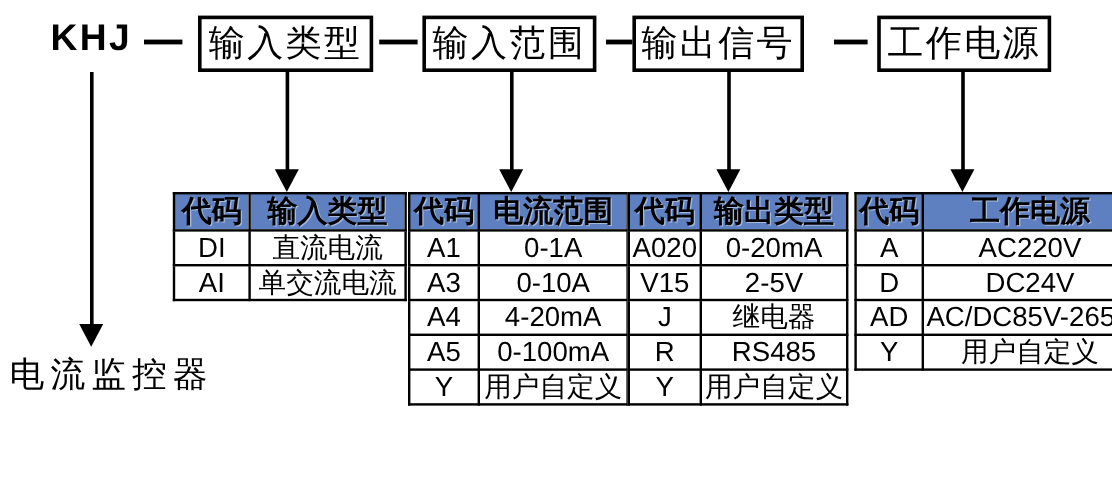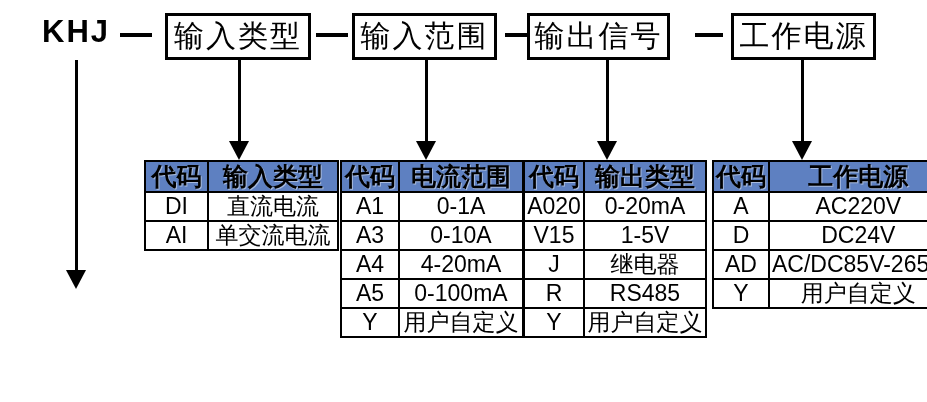--- a/index.html
+++ b/index.html
@@ -126,20 +126,21 @@
   <div class="arrow-head ah-khj"></div>
   <div class="arrow-line al-1"></div>
   <div class="arrow-head ah-1"></div>
   <div class="arrow-line al-2"></div>
   <div class="arrow-head ah-2"></div>
   <div class="arrow-line al-3"></div>
   <div class="arrow-head ah-3"></div>
   <div class="arrow-line al-4"></div>
   <div class="arrow-head ah-4"></div>
 
+  <span class="model-desc">电流监控器</span>
 
   <table class="sel-table t1">
     <colgroup>
         <col class="c-code">
         <col class="c-val">
       </colgroup>
     <thead>
         <tr>
           <th><span>代码</span></th>
           <th><span>输入类型</span></th>
@@ -203,21 +204,21 @@
           <th><span>输出类型</span></th>
         </tr>
       </thead>
     <tbody>
         <tr>
           <td><span>A020</span></td>
           <td><span>0-20mA</span></td>
         </tr>
         <tr>
           <td><span>V15</span></td>
-          <td><span>1-5V</span></td>
+          <td><span>2-5V</span></td>
         </tr>
         <tr>
           <td><span>J</span></td>
           <td><span>继电器</span></td>
         </tr>
         <tr>
           <td><span>R</span></td>
           <td><span>RS485</span></td>
         </tr>
         <tr>

